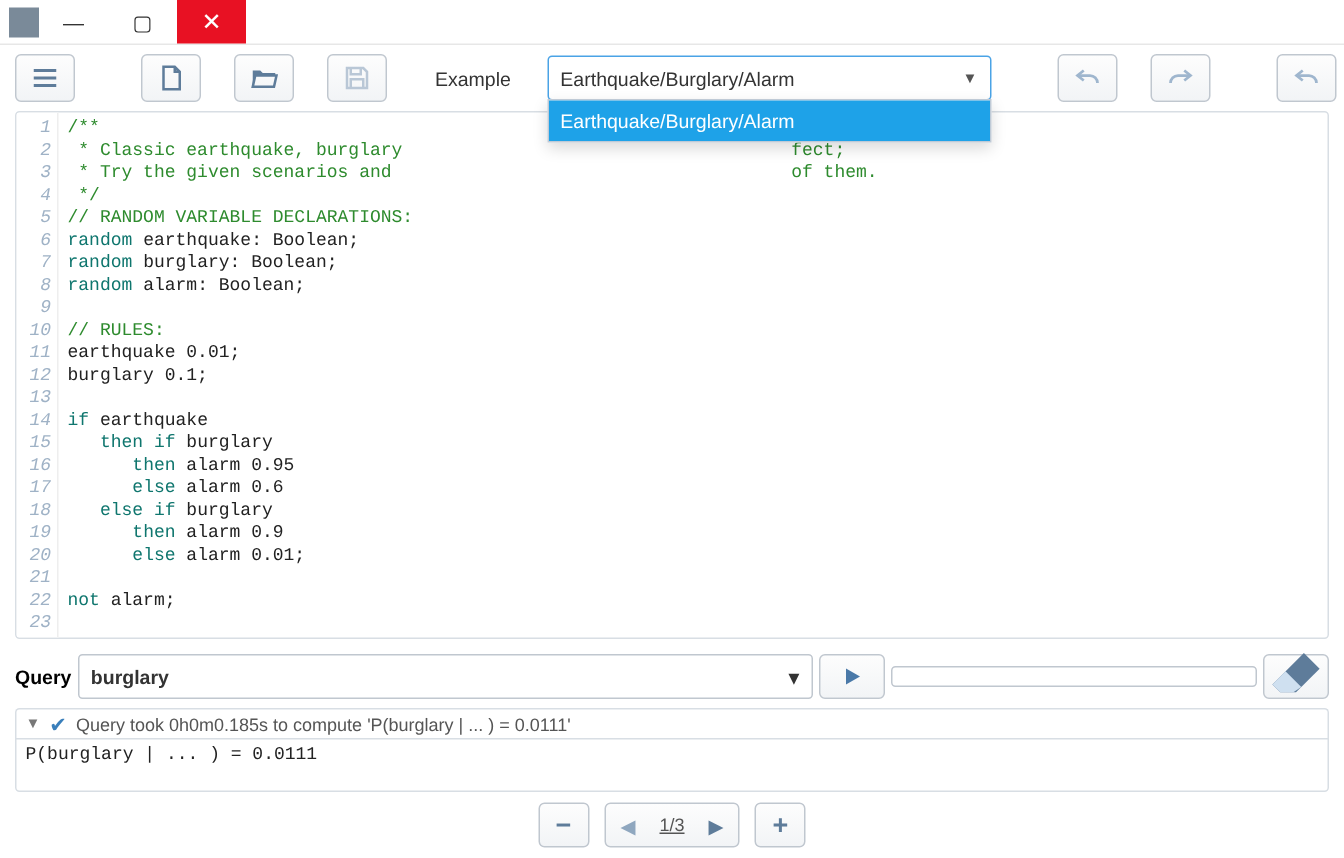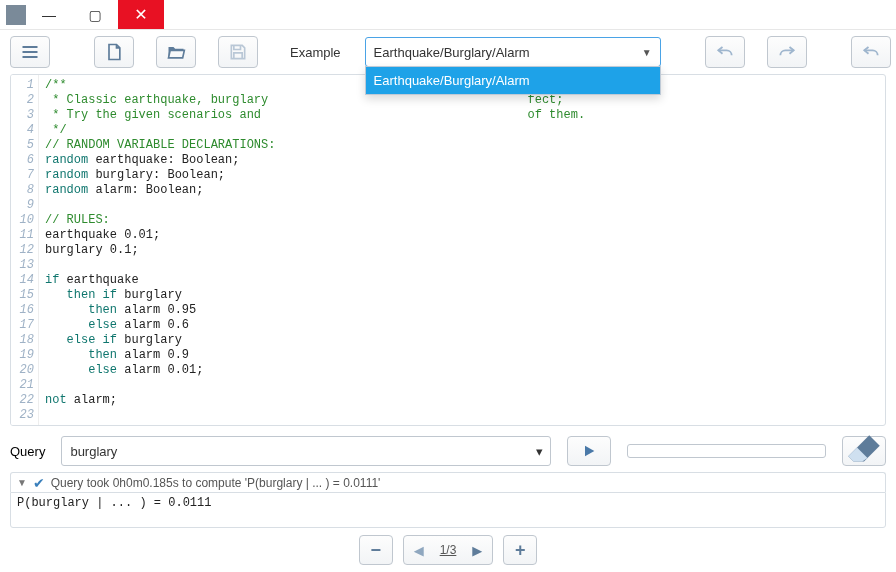--- a/index.html
+++ b/index.html
@@ -22,21 +22,21 @@
   .dropdown .opt { padding: 6px 8px; color: #333; }
   .dropdown .opt.sel { background: #1ea2e8; color: #fff; }
   .flex-gap { flex: 1; }
   .code-area { height: 352px; border: 1px solid #d8dee4; margin: 0 10px; border-radius: 3px; display: flex; overflow: hidden; position: relative; }
   .gutter { width: 28px; background: #fff; border-right: 1px solid #eee; text-align: right; padding: 3px 4px 0 0; font-family: Consolas, "Courier New", monospace; font-size: 12px; color: #9fb2c6; font-style: italic; line-height: 15px; }
   .gutter div { height: 15px; }
   .code { flex: 1; padding: 3px 6px 0 6px; font-family: Consolas, "Courier New", monospace; font-size: 12px; line-height: 15px; white-space: pre; color: #222; }
   .c-comment { color: #2e8b2e; }
   .c-kw { color: #0f766e; }
   .c-ident { color: #222; }
-  .query-row { display: flex; align-items: center; gap: 16px; padding: 10px 10px 6px 10px; }
+  .query-row { display: flex; align-items: center; gap: 4px; padding: 10px 10px 6px 10px; font-weight: bold; }
   .query-combo { flex: 0 0 490px; height: 30px; border: 1px solid #c0c7cf; border-radius: 3px; background: #fff; display: flex; align-items: center; padding: 0 8px; justify-content: space-between; color: #333; }
   .play { width: 44px; height: 30px; border: 1px solid #c0c7cf; border-radius: 4px; background: linear-gradient(#fdfdfd,#f2f4f6); display:flex;align-items:center;justify-content:center;}
   .play svg { width:16px;height:16px;}
   .progress { flex: 1; height: 14px; border: 1px solid #c0c7cf; border-radius: 3px; background: #fff; }
   .erase { width: 44px; height: 30px; border: 1px solid #c0c7cf; border-radius: 4px; background: linear-gradient(#fdfdfd,#f2f4f6); display:flex;align-items:center;justify-content:center; color:#5e7c9a;}
   .status-collapse { margin: 0 10px; height: 20px; border: 1px solid #d8dee4; border-radius: 3px 3px 0 0; border-bottom: none; display: flex; align-items: center; gap: 6px; padding: 0 6px; font-size: 12px; color: #555; background: #fff; }
   .result { margin: 0 10px; height: 36px; border: 1px solid #d8dee4; border-radius: 0 0 3px 3px; padding: 3px 6px; font-family: Consolas, "Courier New", monospace; font-size: 12px; color: #222; }
   .pager { height: 44px; display: flex; align-items: center; justify-content: center; gap: 10px; }
   .pager .pgbtn { width: 34px; height: 30px; border: 1px solid #c0c7cf; border-radius: 4px; background: linear-gradient(#fdfdfd,#f2f4f6); display:flex;align-items:center;justify-content:center; color:#5e7c9a; font-size: 18px; font-weight: bold;}
   .pager .group { display: flex; align-items: center; border: 1px solid #c0c7cf; border-radius: 4px; background: linear-gradient(#fdfdfd,#f2f4f6); height: 30px; overflow: hidden;}

